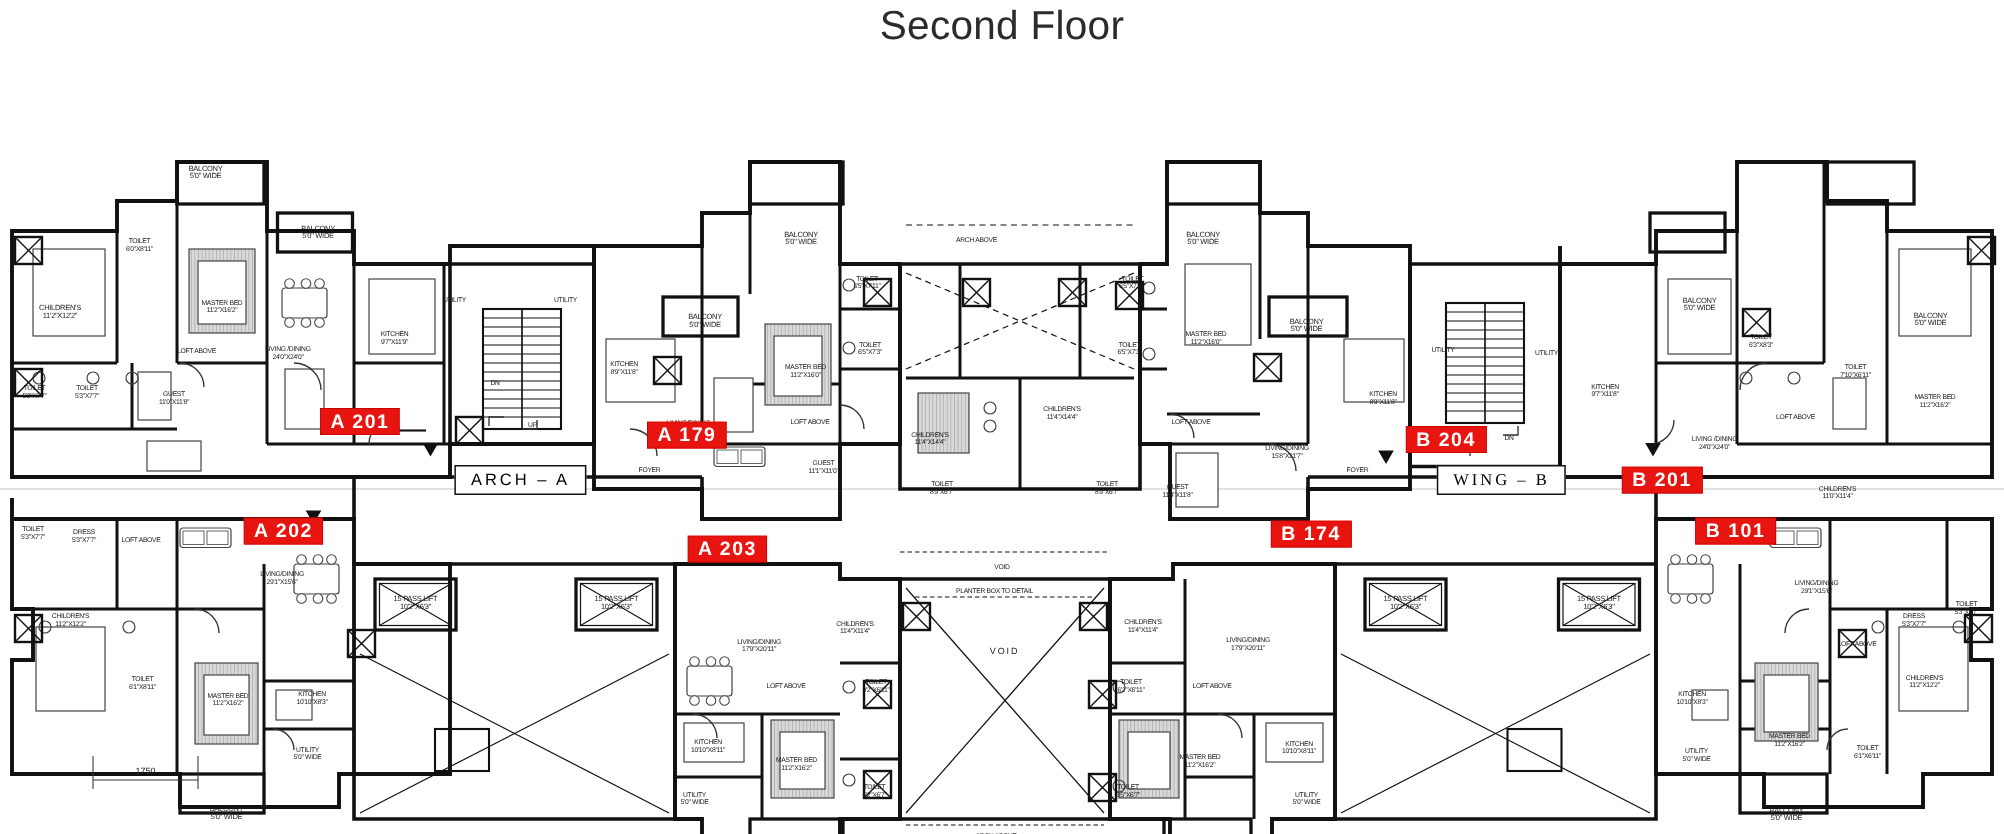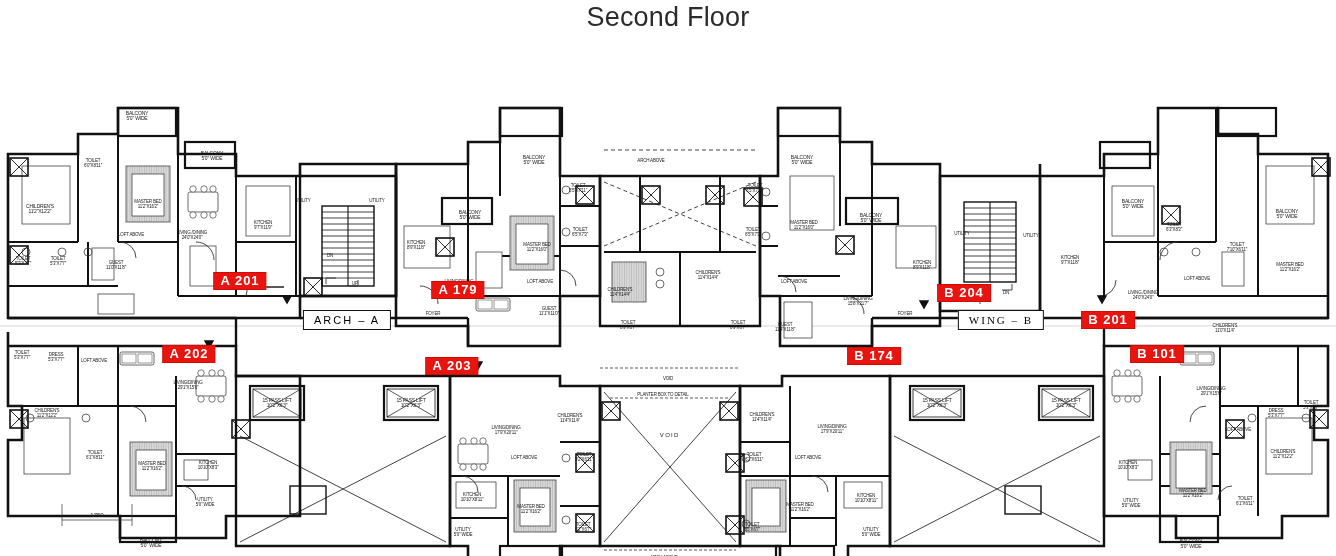--- a/index.html
+++ b/index.html
@@ -920,21 +920,21 @@
       </div>
 
     <div id="wing-layer">
         <div class="wing-box" style="left: 347px; top: 274px;">ARCH  –  A</div>
         <div class="wing-box" style="left: 1001px; top: 274px; font-family: Liberation Serif, serif;">WING  –  B</div>
       </div>
 
     <div id="unit-layer">
         <div class="unit" style="left: 240px; top: 235px;">A 201</div>
         <div class="unit" style="left: 189px; top: 308px;">A 202</div>
-        <div class="unit" style="left: 452px; top: 320px;">A 203</div>
+        <div class="unit" style="left: 485px; top: 320px;">A 203</div>
         <div class="unit" style="left: 458px; top: 244px;">A 179</div>
         <div class="unit" style="left: 1108px; top: 234px; margin-top: 40px;">B 201</div>
         <div class="unit" style="left: 1157px; top: 308px;">B 101</div>
         <div class="unit" style="left: 874px; top: 310px;">B 174</div>
         <div class="unit" style="left: 923px; top: 247px; margin-left: 41px;">B 204</div>
       </div>
 
     <div id="note-layer">
         <div class="dim-note" style="left: 97px; top: 469px;">1750</div>
       </div>

